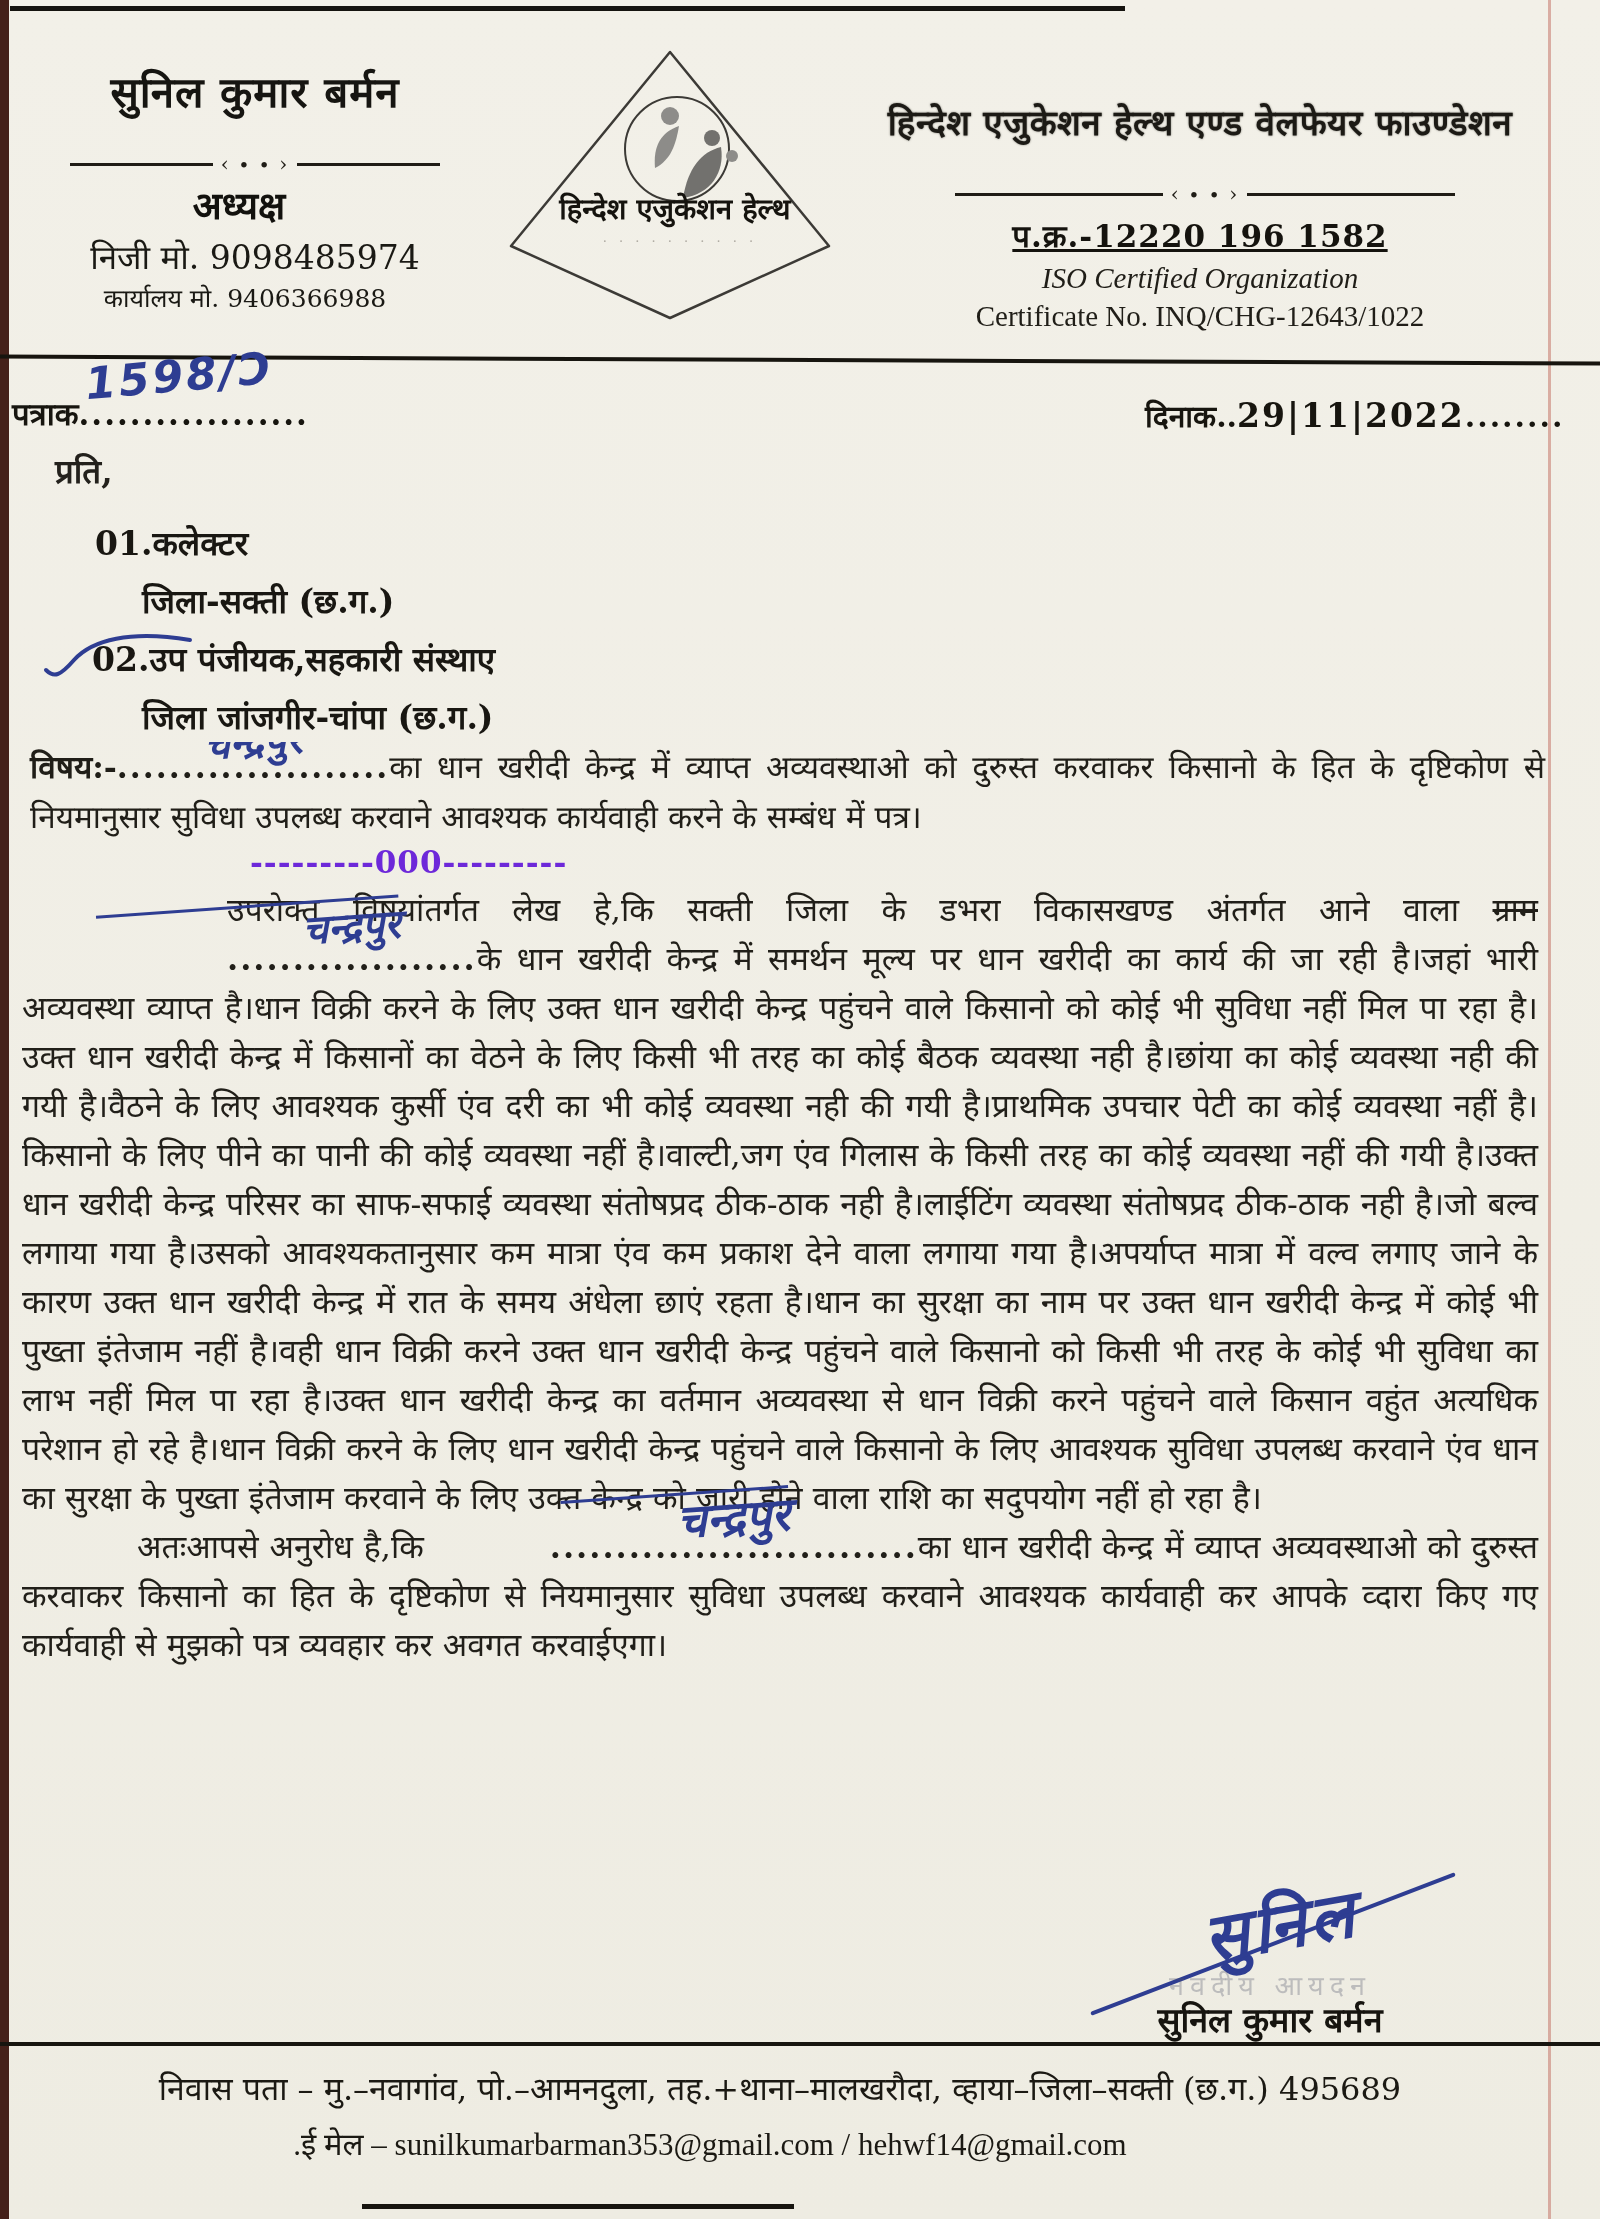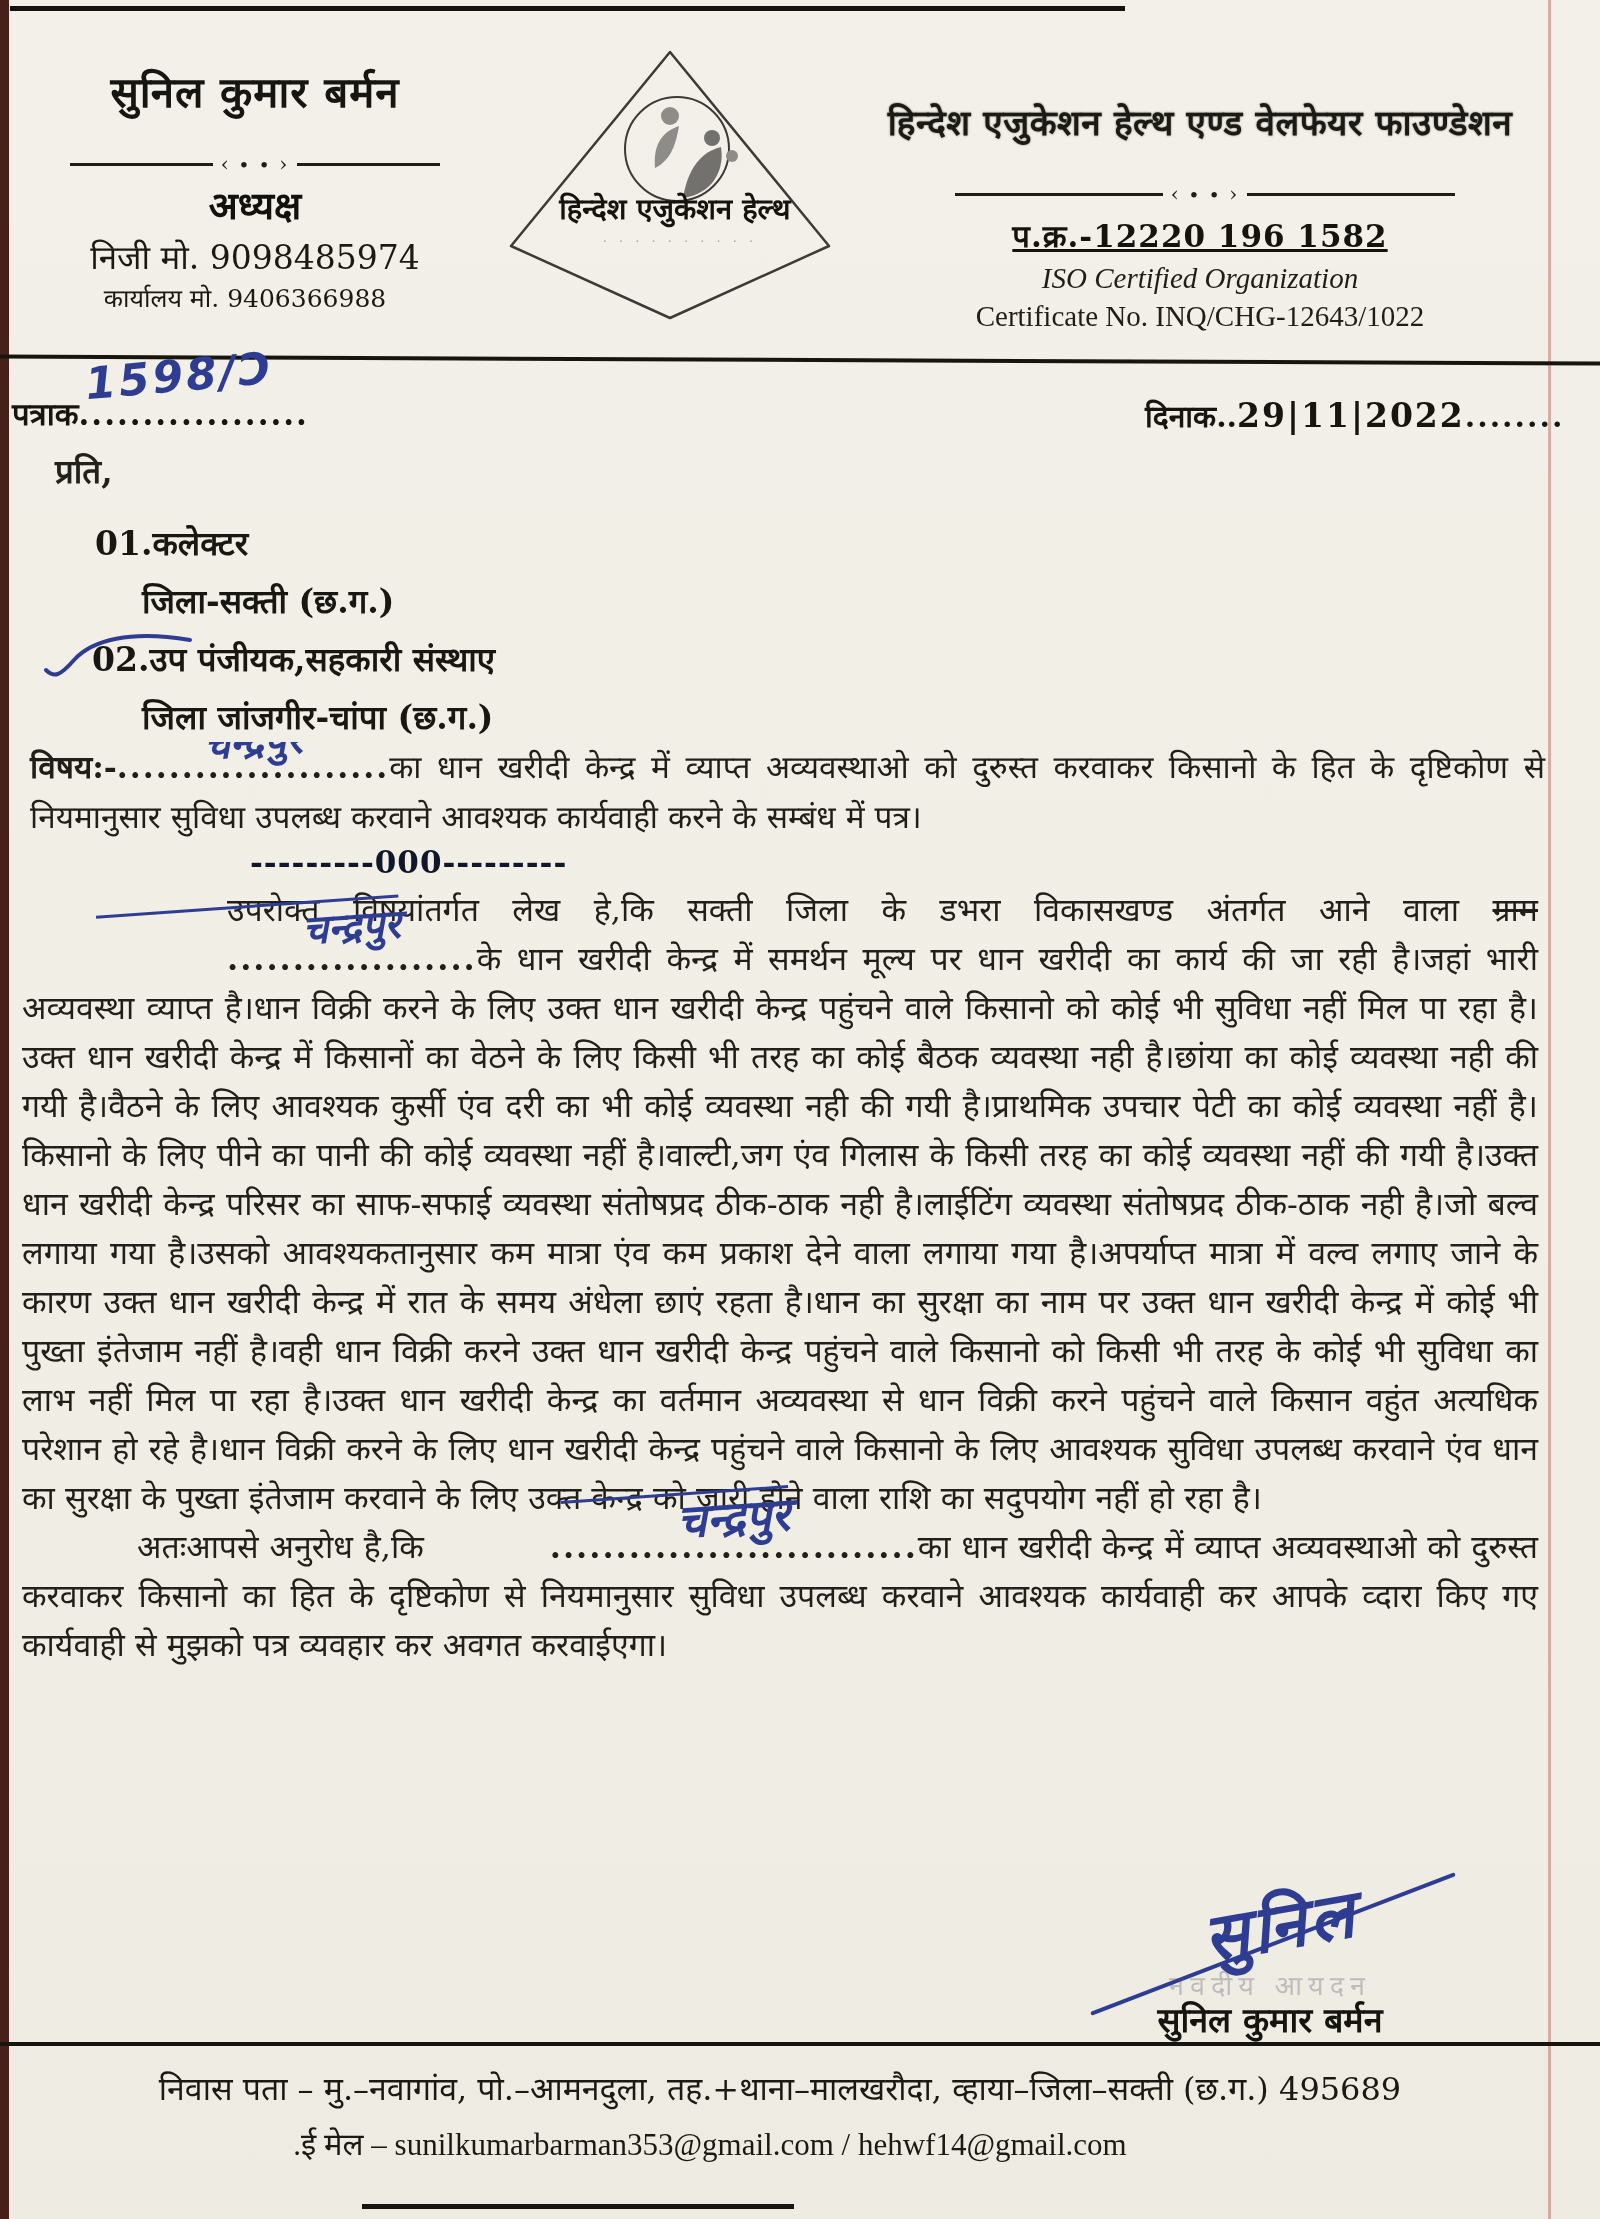--- a/index.html
+++ b/index.html
@@ -15,21 +15,21 @@
   .ctr{text-align:center;}
   
   .rule-top{top:6px;left:10px;width:1115px;height:5px;background:#15130f;}
   .left-border{top:0;left:0;width:9px;height:2219px;background:#45211a;}
   .right-line{top:0;left:1548px;width:3px;height:2219px;background:rgba(197,118,106,.55);}
   .rule-header{top:358px;left:0;width:1600px;height:4px;background:#17150f;transform:rotate(.25deg);}
   .rule-footer{top:2042px;left:0;width:1600px;height:4px;background:#17150f;}
   .rule-bottom{top:2204px;left:362px;width:432px;height:5px;background:#17150f;}
   
   .sender-name{top:62px;left:40px;width:430px;font-size:42px;font-weight:bold;color:#161511;letter-spacing:1px;}
-  .sender-title{top:178px;left:40px;width:430px;font-size:38px;font-weight:bold;color:#12110d;}
+  .sender-title{top:178px;left:24px;width:430px;font-size:38px;font-weight:bold;color:#12110d;}
   .phone1{top:234px;left:40px;width:430px;font-size:33px;color:#1a1914;}
   .phone2{top:280px;left:20px;width:450px;font-size:25px;color:#1a1914;}
   .divider{display:flex;align-items:center;gap:8px;}
   .divider .bar{flex:1;height:3px;background:#201d16;}
   .divider .orn{font-size:20px;color:#201d16;letter-spacing:2px;white-space:nowrap;}
   .divider1{top:152px;left:70px;width:370px;}
   .divider2{top:182px;left:955px;width:500px;}
   .org-name{top:98px;left:820px;width:760px;font-size:35px;font-weight:bold;color:#1c1a15;text-shadow:0 0 2px rgba(40,38,30,.65);letter-spacing:.5px;}
   .reg-line{top:214px;left:830px;width:740px;font-size:31px;font-weight:bold;color:#15130e;letter-spacing:1px;text-decoration:underline;}
   .iso-line{top:262px;left:830px;width:740px;font-size:29px;font-family:"Liberation Serif",serif;color:#201e18;font-style:italic;}
@@ -51,21 +51,21 @@
   .rcpt{font-size:33px;font-weight:bold;color:#191712;}
   .r1{top:520px;left:95px;} .r2{top:578px;left:142px;}
   .r3{top:636px;left:92px;} .r4{top:694px;left:142px;}
   .tick-svg{top:626px;left:40px;width:170px;height:64px;}
   
   .content{top:742px;left:0;width:1600px;height:1125px;overflow:hidden;}
   .content p{margin:0;}
   .subject-p{padding:0 52px 0 30px;width:1515px;font-size:31.5px;line-height:50px;text-align:justify;color:#201e18;}
   .subject-label{font-weight:bold;}
   .inline-hw{position:absolute;left:50%;top:-30px;transform:translateX(-50%) rotate(-4deg);font-size:40px;white-space:nowrap;border-top:3px solid #2e3d92;padding-top:2px;}
-  .separator{margin:2px 0 6px 250px;font-size:31px;font-weight:bold;letter-spacing:1px;color:#0f172a;}
+  .separator{margin:2px 0 6px 250px;font-size:31px;font-weight:bold;letter-spacing:1px;color:#6d28d9;}
   .body-p{padding:0 48px 0 22px;width:1516px;font-size:32px;line-height:49px;text-align:justify;text-indent:205px;color:#211f19;}
   .closing-p{padding:0 48px 0 22px;width:1516px;font-size:32px;line-height:49px;text-align:justify;text-indent:115px;color:#211f19;margin-top:4px;}
   .struck{text-decoration:line-through;}
   .closing-hw{font-size:46px;}
   
   .sig-script{top:1878px;left:1070px;width:420px;font-size:66px;transform:rotate(-10deg);text-align:center;letter-spacing:4px;}
   .sig-slash{top:1942px;left:1078px;width:390px;height:4px;background:#2e3d92;transform:rotate(-21deg);border-radius:2px;}
   .sig-faint{top:1966px;left:1060px;width:420px;font-size:27px;color:rgba(85,88,110,.32);letter-spacing:6px;}
   .sig-name{top:1996px;left:1040px;width:460px;font-size:34px;font-weight:bold;color:#16140f;}
   

